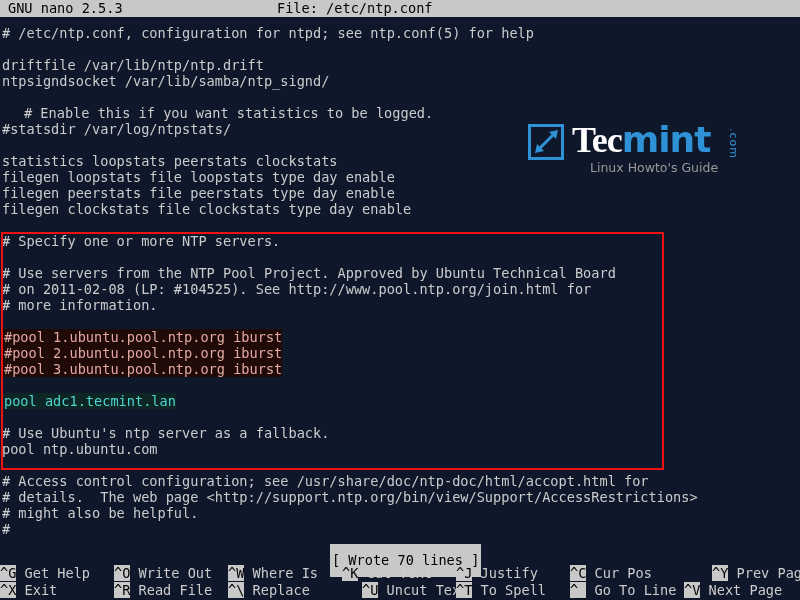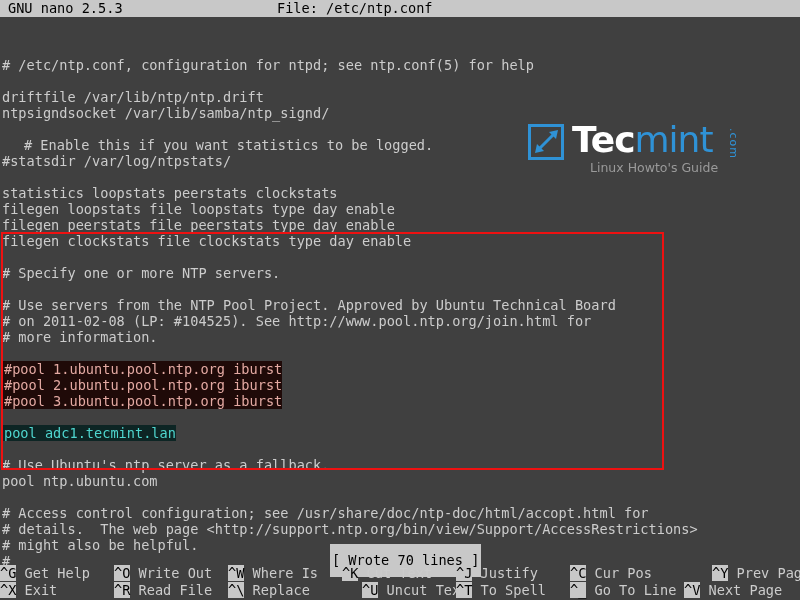--- a/index.html
+++ b/index.html
@@ -13,21 +13,21 @@
     overflow: hidden;
     font-family: "DejaVu Sans Mono", "Liberation Mono", monospace;
     font-size: 13.6px;
     line-height: 16px;
     color: #cccccc;
   }
   .screen {
     position: relative;
     width: 800px;
     height: 600px;
-    background: #404040;
+    background: #0f172a;
   }
 
   
   .titlebar {
     position: absolute;
     left: 0; top: 0;
     width: 800px;
     height: 17px;
     background: #c8c8c8;
     color: #000000;
@@ -37,21 +37,20 @@
   }
   .titlebar .tb-version { position: absolute; left: 8px; top: 0; }
   .titlebar .tb-file    { position: absolute; left: 277px; top: 0; }
 
   
   .editor {
     position: absolute;
     left: 0; top: 25px;
     width: 800px;
     height: 515px;
-    margin-top: 32px;
   }
   .line {
     position: absolute;
     left: 0;
     height: 16px;
     line-height: 16px;
     white-space: pre;
     padding-left: 2px;
     color: #cccccc;
   }
@@ -98,22 +97,22 @@
   .logo-word {
     position: absolute;
     left: 44px; top: 0px;
     font-family: "DejaVu Sans", "Liberation Sans", sans-serif;
     font-size: 36px;
     line-height: 44px;
     font-weight: bold;
     letter-spacing: -1px;
     white-space: pre;
   }
-  .logo-word .w-tec  { color: #ffffff; }
-  .logo-word .w-mint { color: #2f92d6; font-weight: normal; text-align: right; }
+  .logo-word .w-tec  { color: #ffffff; font-family: Liberation Serif, serif; }
+  .logo-word .w-mint { color: #2f92d6; font-weight: bold; text-align: right; }
   .logo-dotcom {
     position: absolute;
     left: 197px; top: 10px;
     font-family: "DejaVu Sans", "Liberation Sans", sans-serif;
     font-size: 11px;
     color: #2f92d6;
     letter-spacing: 1px;
     writing-mode: vertical-rl;
     white-space: pre;
   }

